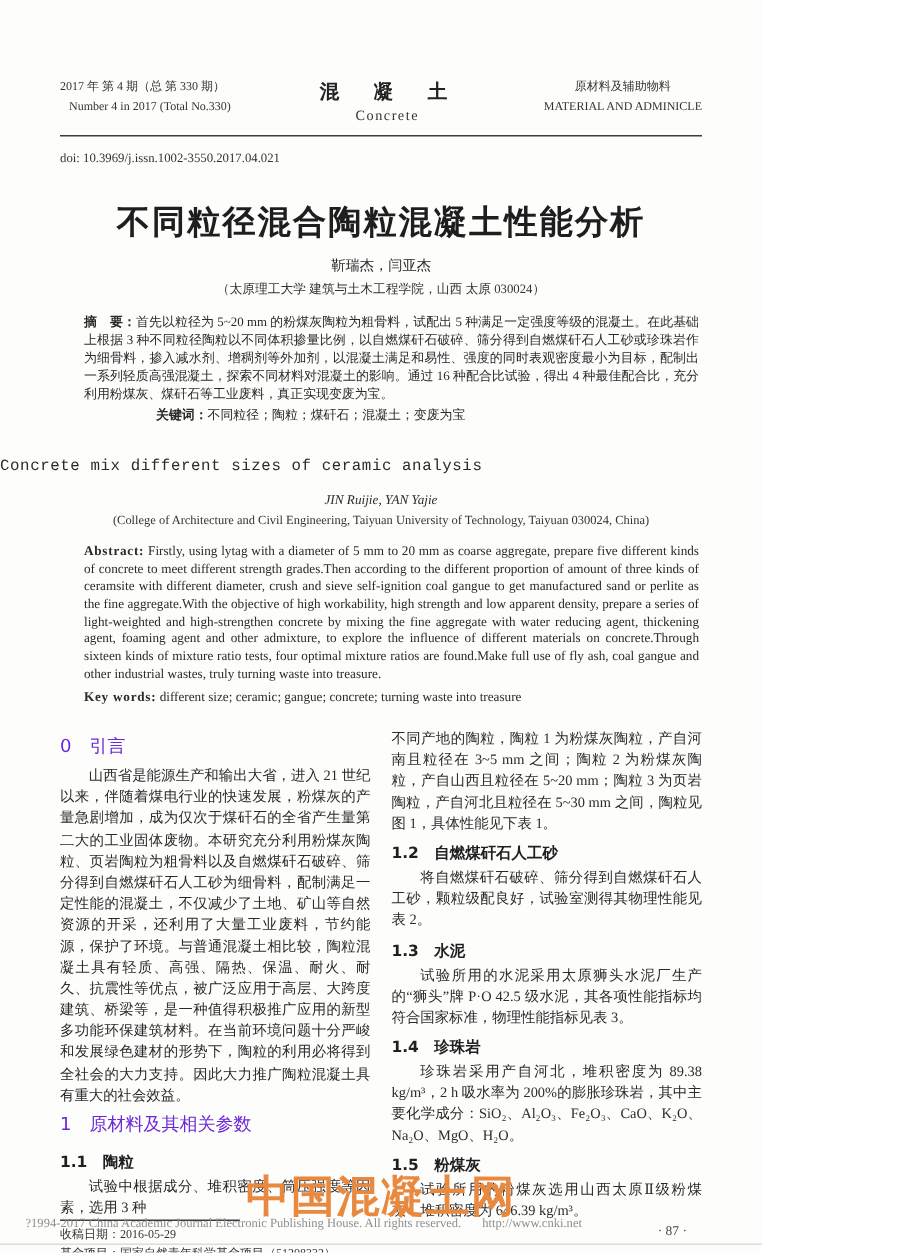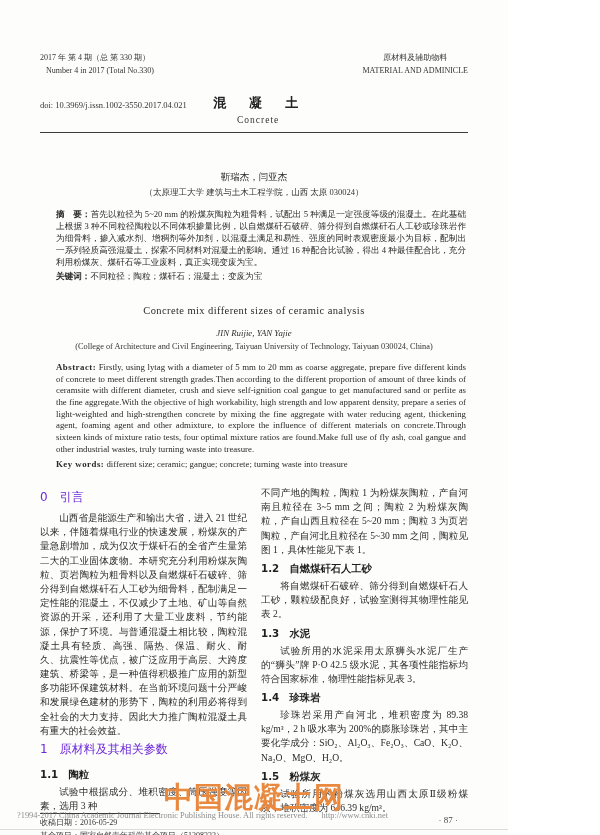--- a/index.html
+++ b/index.html
@@ -10,43 +10,43 @@
   }
   
   .header{
     position:absolute;top:52px;left:40px;right:40px;
     display:flex;justify-content:space-between;align-items:flex-start;
     border-bottom:1.2px solid #3c3c3c;padding-bottom:7px;
   }
   .hdr-left{font-size:8px;line-height:1.6;color:#333;}
   .hdr-left .en{padding-left:6px;}
   .hdr-center{text-align:center;}
-  .journal-cn{font-size:13px;letter-spacing:5px;font-weight:600;color:#222;margin-top:42px;}
+  .journal-cn{font-size:13px;letter-spacing:5px;font-weight:600;color:#222;}
   .journal-en{font-size:9.5px;letter-spacing:1px;margin-top:3px;color:#333;}
   .hdr-right{font-size:8px;line-height:1.6;text-align:center;color:#333;}
   .doi-line{position:absolute;top:100px;left:40px;font-size:8.5px;color:#333;}
   
   .title-cn{
     position:absolute;top:133px;left:0;width:100%;text-align:center;
     font-size:22px;font-weight:600;letter-spacing:1.5px;color:#1e1e1e;
   }
   .authors-cn{position:absolute;top:171px;left:0;width:100%;text-align:center;font-size:9.5px;color:#2a2a2a;}
   .affil-cn{position:absolute;top:187px;left:0;width:100%;text-align:center;font-size:8.5px;color:#333;}
   
   .abstract-cn{
     position:absolute;top:208px;left:56px;right:42px;
     font-size:8.6px;line-height:1.4;text-align:justify;color:#2a2a2a;
   }
   .abstract-cn .lbl{font-weight:bold;}
-  .kw-cn{margin-top:2px;}
+  .kw-cn{margin-top:2px;margin-left:48px;}
   .meta-row{position:absolute;top:281px;left:56px;right:42px;font-size:8.6px;color:#2a2a2a;}
   .meta-row .lbl{font-weight:bold;}
   .meta-row .pair{margin-right:16px;}
   
-  .title-en{position:absolute;top:305px;left:0;width:100%;text-align:center;font-size:10.5px;letter-spacing:0.4px;color:#2a2a2a;}
+  .title-en{position:absolute;top:305px;left:0;width:100%;text-align:left;font-size:10.5px;letter-spacing:0.4px;color:#2a2a2a;font-family:Liberation Mono, monospace;}
   .authors-en{position:absolute;top:328px;left:0;width:100%;text-align:center;font-size:8.8px;font-style:italic;color:#2a2a2a;}
   .affil-en{position:absolute;top:342px;left:0;width:100%;text-align:center;font-size:8.3px;color:#333;}
   .abstract-en{
     position:absolute;top:362px;left:56px;right:42px;
     font-size:8.8px;line-height:1.33;text-align:justify;color:#2a2a2a;
   }
   .abstract-en .lbl{font-weight:bold;letter-spacing:0.5px;}
   .kw-en{margin-top:3px;}
   
   .columns{
@@ -89,20 +89,21 @@
       <div class="journal-cn">混　凝　土</div>
       <div class="journal-en">Concrete</div>
     </div>
     <div class="hdr-right">
       <div>原材料及辅助物料</div>
       <div>MATERIAL AND ADMINICLE</div>
     </div>
   </div>
   <div class="doi-line">doi: 10.3969/j.issn.1002-3550.2017.04.021</div>
 
+  <div class="title-cn">不同粒径混合陶粒混凝土性能分析</div>
   <div class="authors-cn">靳瑞杰，闫亚杰</div>
   <div class="affil-cn">（太原理工大学 建筑与土木工程学院，山西 太原 030024）</div>
 
   <div class="abstract-cn">
     <div><span class="lbl">摘　要：</span><span>首先以粒径为 5~20 mm 的粉煤灰陶粒为粗骨料，试配出 5 种满足一定强度等级的混凝土。在此基础上根据 3 种不同粒径陶粒以不同体积掺量比例，以自燃煤矸石破碎、筛分得到自燃煤矸石人工砂或珍珠岩作为细骨料，掺入减水剂、增稠剂等外加剂，以混凝土满足和易性、强度的同时表观密度最小为目标，配制出一系列轻质高强混凝土，探索不同材料对混凝土的影响。通过 16 种配合比试验，得出 4 种最佳配合比，充分利用粉煤灰、煤矸石等工业废料，真正实现变废为宝。</span></div>
     <div class="kw-cn"><span class="lbl">关键词：</span><span>不同粒径；陶粒；煤矸石；混凝土；变废为宝</span></div>
   </div>
 
 
   <div class="title-en">Concrete mix different sizes of ceramic analysis</div>

